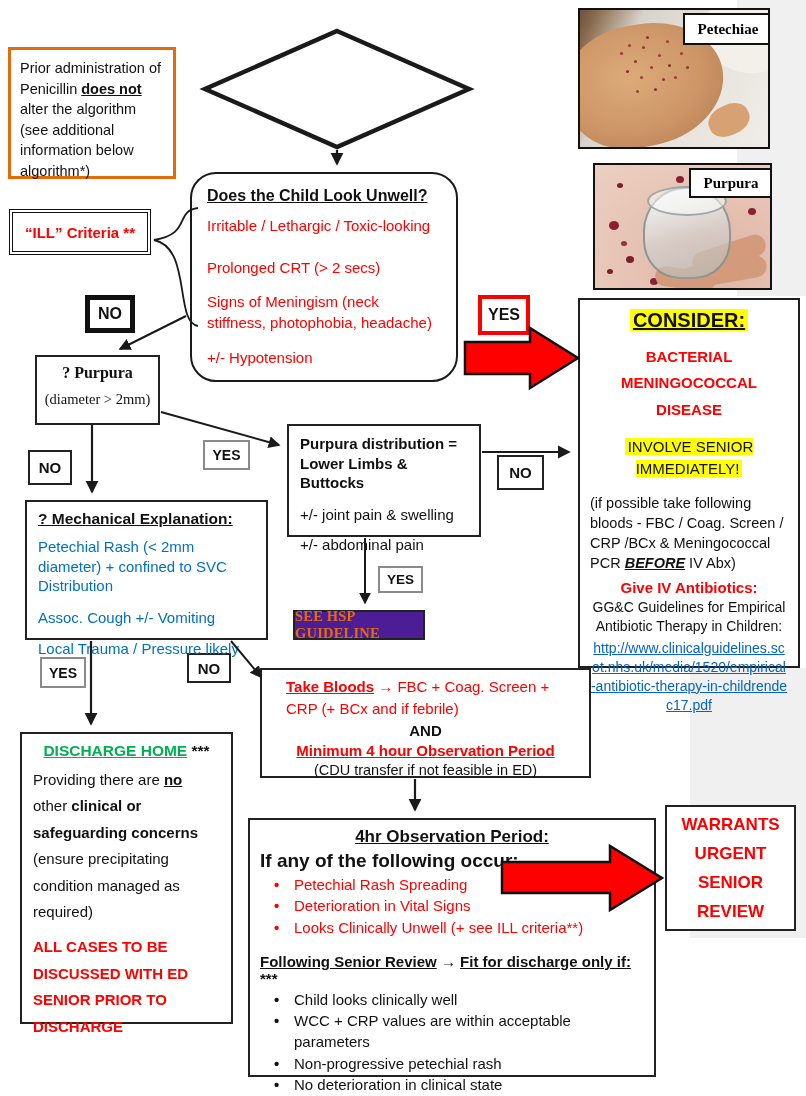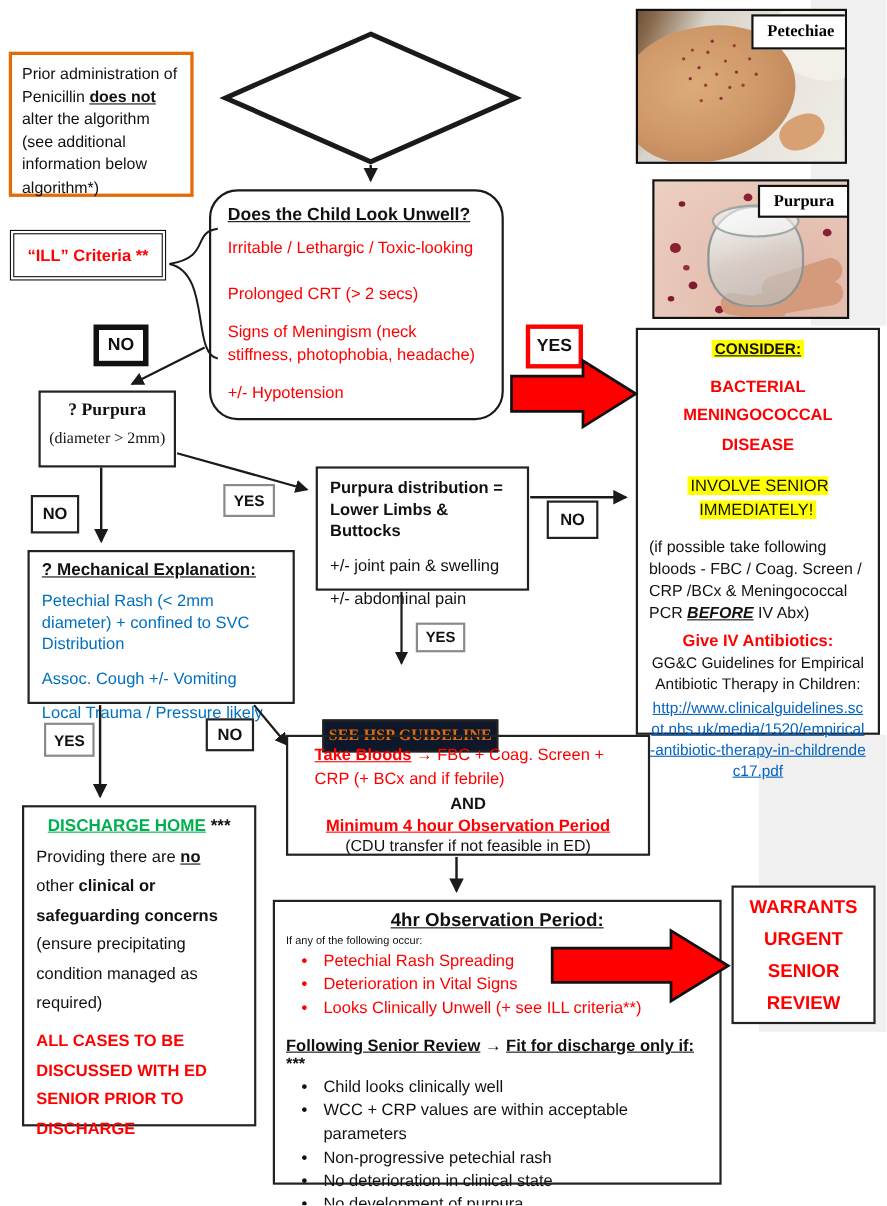--- a/index.html
+++ b/index.html
@@ -89,63 +89,63 @@
 
   
   #purpura-box{left:35px;top:355px;width:125px;height:70px;border:2px solid #222;text-align:center;
      padding-top:7px;font-family:"Liberation Serif","DejaVu Serif",serif;}
   #purpura-title{font-weight:bold;font-size:16px;margin-bottom:9px;}
   #purpura-sub{font-size:14.5px;}
 
   
   #consider-box{left:578px;top:298px;width:222px;height:370px;border:2px solid #1f1f1f;padding:9px 10px;
      text-align:center;}
-  #consider-heading{font-size:14px;}
+  #consider-heading{font-size:20px;}
   #consider-disease{color:#FF0000;font-weight:bold;font-size:15px;line-height:1.75;margin-top:12px;}
   #consider-involve{margin:13px auto 0;max-width:155px;font-size:15px;line-height:1.5;}
   #consider-bloods{text-align:left;font-size:14.5px;line-height:1.38;margin-top:12px;}
   #consider-abx{color:#FF0000;font-weight:bold;font-size:15px;margin-top:6px;}
   #consider-ggc{font-size:14px;line-height:1.4;margin-top:2px;}
   #consider-link{display:block;color:#0563C1;text-decoration:underline;font-size:14px;line-height:1.35;
      word-break:break-all;margin-top:2px;cursor:pointer;}
   .before-em{font-weight:bold;font-style:italic;text-decoration:underline;}
 
   
   #distribution-box{left:287px;top:424px;width:194px;height:113px;border:2.5px solid #222;padding:8px 11px;}
   #distribution-title{font-weight:bold;font-size:15px;line-height:1.3;}
   .dist-item{font-size:15px;margin-top:13px;}
 
   
   #mechanical-box{left:25px;top:500px;width:243px;height:140px;border:2.5px solid #222;padding:8px 11px;}
   #mechanical-title{font-weight:bold;text-decoration:underline;font-size:15.5px;margin-bottom:9px;}
   .mech-item{color:#0070C0;font-size:15px;line-height:1.3;margin-bottom:12px;}
 
   
-  #hsp-box{left:293px;top:610px;width:160px;height:30px;border:2.5px solid #222;display:flex;align-items:center;
+  #hsp-box{left:293px;top:610px;width:132px;height:30px;border:2.5px solid #222;display:flex;align-items:center;
      justify-content:center;color:#E36C09;font-weight:bold;font-size:14.5px;
-     font-family:"Liberation Serif","DejaVu Serif",serif;letter-spacing:.2px;background:#0f172a;margin-top:44px;}
+     font-family:"Liberation Serif","DejaVu Serif",serif;letter-spacing:.2px;background:#4c1d95;}
 
   
   #bloods-box{left:260px;top:668px;width:331px;height:110px;border:2.5px solid #222;padding:6px 24px;font-size:15px;}
   #bloods-line1{color:#FF0000;line-height:1.45;}
   #bloods-and{text-align:center;font-weight:bold;line-height:1.4;}
   #bloods-obs{text-align:center;color:#FF0000;font-weight:bold;text-decoration:underline;line-height:1.35;}
   #bloods-cdu{text-align:center;font-size:14.5px;line-height:1.3;}
 
   
   #discharge-box{left:20px;top:732px;width:213px;height:292px;border:2.5px solid #222;padding:8px 11px;font-size:15px;}
   #discharge-title{text-align:center;font-size:15.5px;font-weight:bold;}
   #discharge-title .green{color:#00B050;text-decoration:underline;}
   #discharge-para{line-height:1.76;margin-top:7px;}
   #discharge-warning{color:#FF0000;font-weight:bold;line-height:1.76;margin-top:9px;}
 
   
   #obs-box{left:248px;top:818px;width:408px;height:259px;border:2.5px solid #222;padding:7px 10px;}
   #obs-title{text-align:center;font-weight:bold;text-decoration:underline;font-size:17px;}
-  #obs-intro{font-size:10px;margin-top:3px;}
+  #obs-intro{font-size:19px;margin-top:3px;font-weight:bold;}
   #obs-review{font-size:15px;font-weight:bold;margin-top:15px;}
 
   
   #warrants-box{left:665px;top:805px;width:131px;height:126px;border:2.5px solid #222;background:#fff;
      display:flex;flex-direction:column;justify-content:center;text-align:center;color:#FF0000;
      font-weight:bold;font-size:17px;line-height:1.72;}
 
   
   #flow-svg{position:absolute;left:0;top:0;width:806px;height:1096px;pointer-events:none;}
 </style>

